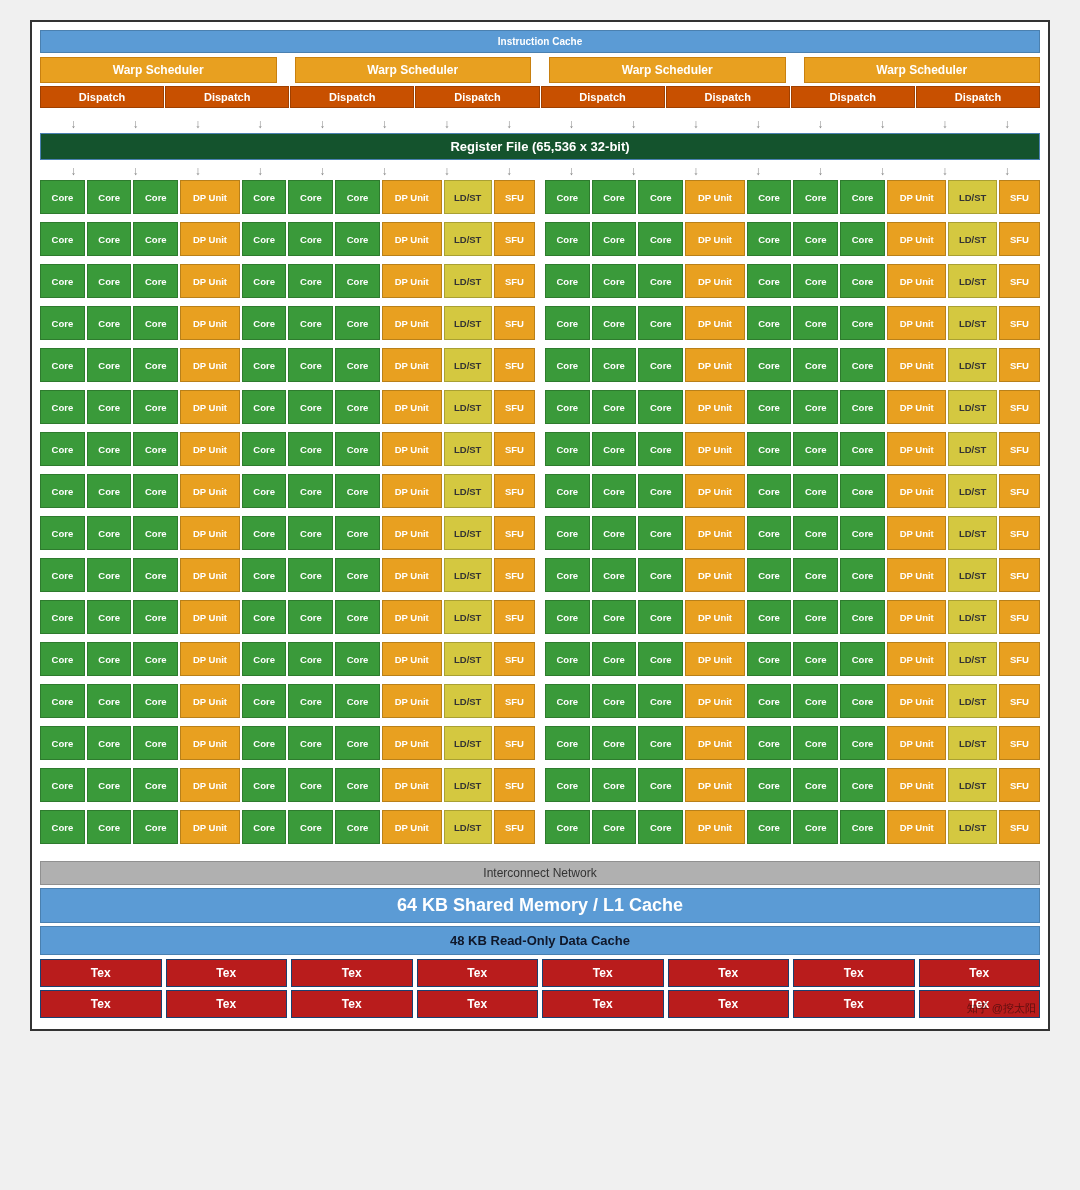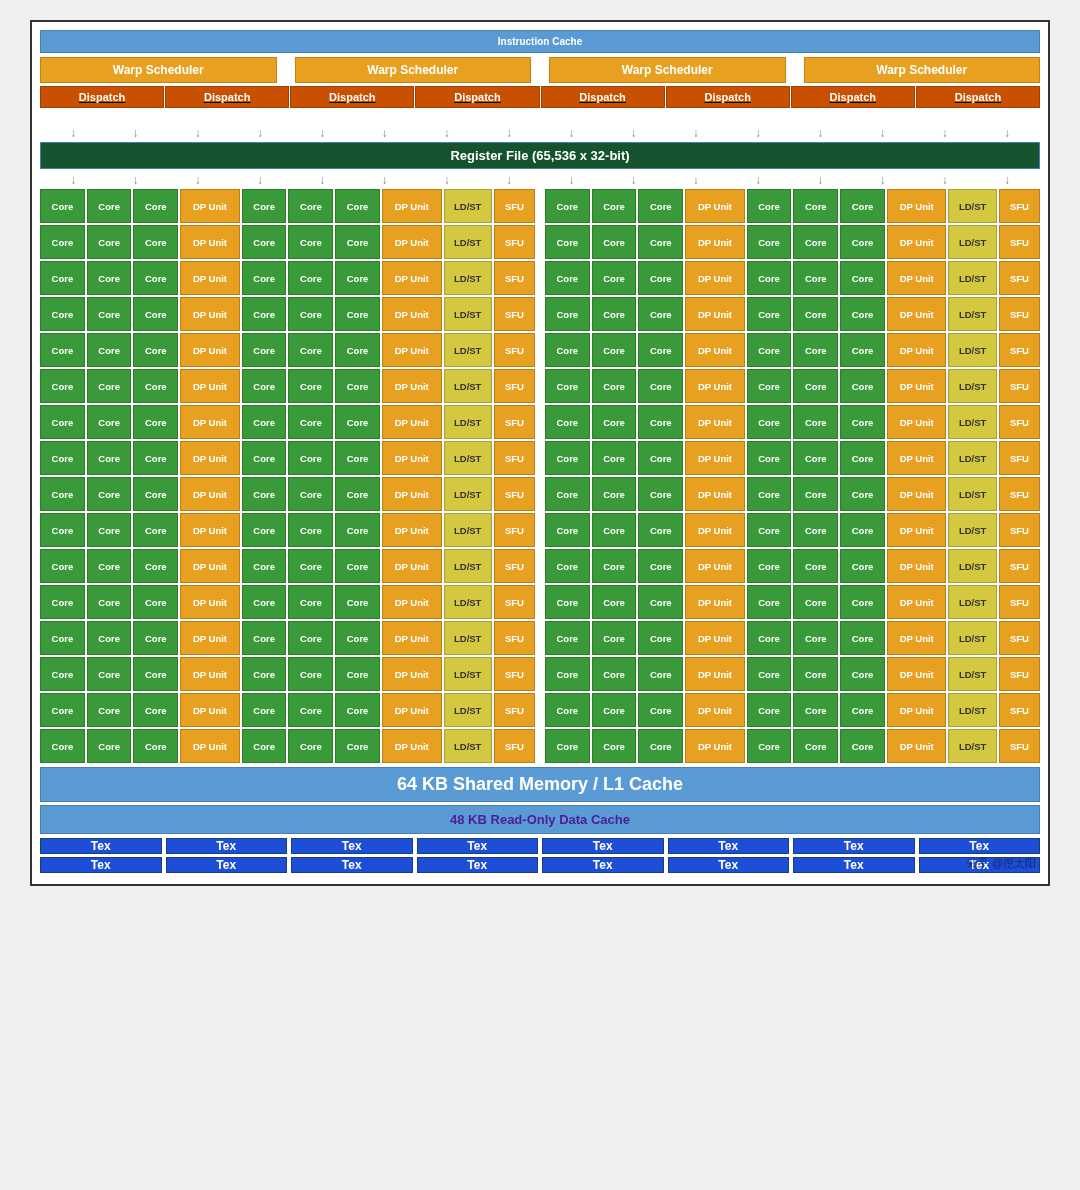--- a/index.html
+++ b/index.html
@@ -44,22 +44,21 @@
       color: white;
       text-align: center;
       padding: 5px 2px;
       font-weight: bold;
       font-size: 12px;
       border: 1px solid #c88010;
     }
     .dispatch-row {
       display: flex;
       gap: 1px;
-      margin-bottom: 18px;
-      text-decoration: underline;
+      margin-bottom: 9px;
     }
     .dispatch-unit {
       flex: 1;
       background: #c85000;
       color: white;
       text-align: center;
       padding: 4px 2px;
       font-weight: bold;
       font-size: 11px;
       border: 1px solid #a04000;
@@ -80,22 +79,22 @@
       text-align: center;
       padding: 5px;
       font-weight: bold;
       font-size: 13px;
       margin-bottom: 4px;
       border: 1px solid #4a80b0;
     }
     .core-grid {
       display: flex;
       flex-direction: column;
-      gap: 2px;
-      margin-bottom: 4px;
+      gap: 8px;
+      margin-bottom: 17px;
     }
     .core-row {
       display: flex;
       gap: 2px;
     }
     .cell {
       display: flex;
       align-items: center;
       justify-content: center;
       font-size: 9.5px;
@@ -142,39 +141,39 @@
       color: white;
       text-align: center;
       padding: 6px;
       font-weight: bold;
       font-size: 18px;
       margin-bottom: 3px;
       border: 1px solid #4a80b0;
     }
     .readonly-cache {
       background: #5b9bd5;
-      color: #4c1d95;
+      color: #0f172a;
       text-align: center;
       padding: 6px;
       font-weight: bold;
       font-size: 13px;
       margin-bottom: 4px;
       border: 1px solid #4a80b0;
     }
     .tex-row {
       display: flex;
       gap: 4px;
       margin-bottom: 3px;
     }
     .tex-unit {
       flex: 1;
-      background: #1d4ed8;
+      background: #b91c1c;
       color: white;
       text-align: center;
-      padding: 0 2px;
+      padding: 6px 2px;
       font-weight: bold;
       font-size: 12px;
       border: 1px solid #1a4070;
     }
     .watermark {
       position: relative;
       display: flex;
       gap: 4px;
     }
     .watermark-text {
@@ -616,20 +615,21 @@
         <div class="cell cell-dp">DP Unit</div>
         <div class="cell cell-core">Core</div>
         <div class="cell cell-core">Core</div>
         <div class="cell cell-core">Core</div>
         <div class="cell cell-dp">DP Unit</div>
         <div class="cell cell-ldst">LD/ST</div>
         <div class="cell cell-sfu">SFU</div>
       </div>
     </div>
 
+  <div class="interconnect">Interconnect Network</div>
   <div class="shared-mem">64 KB Shared Memory / L1 Cache</div>
   <div class="readonly-cache">48 KB Read-Only Data Cache</div>
 
   <div class="tex-row">
     <div class="tex-unit">Tex</div>
     <div class="tex-unit">Tex</div>
     <div class="tex-unit">Tex</div>
     <div class="tex-unit">Tex</div>
     <div class="tex-unit">Tex</div>
     <div class="tex-unit">Tex</div>

